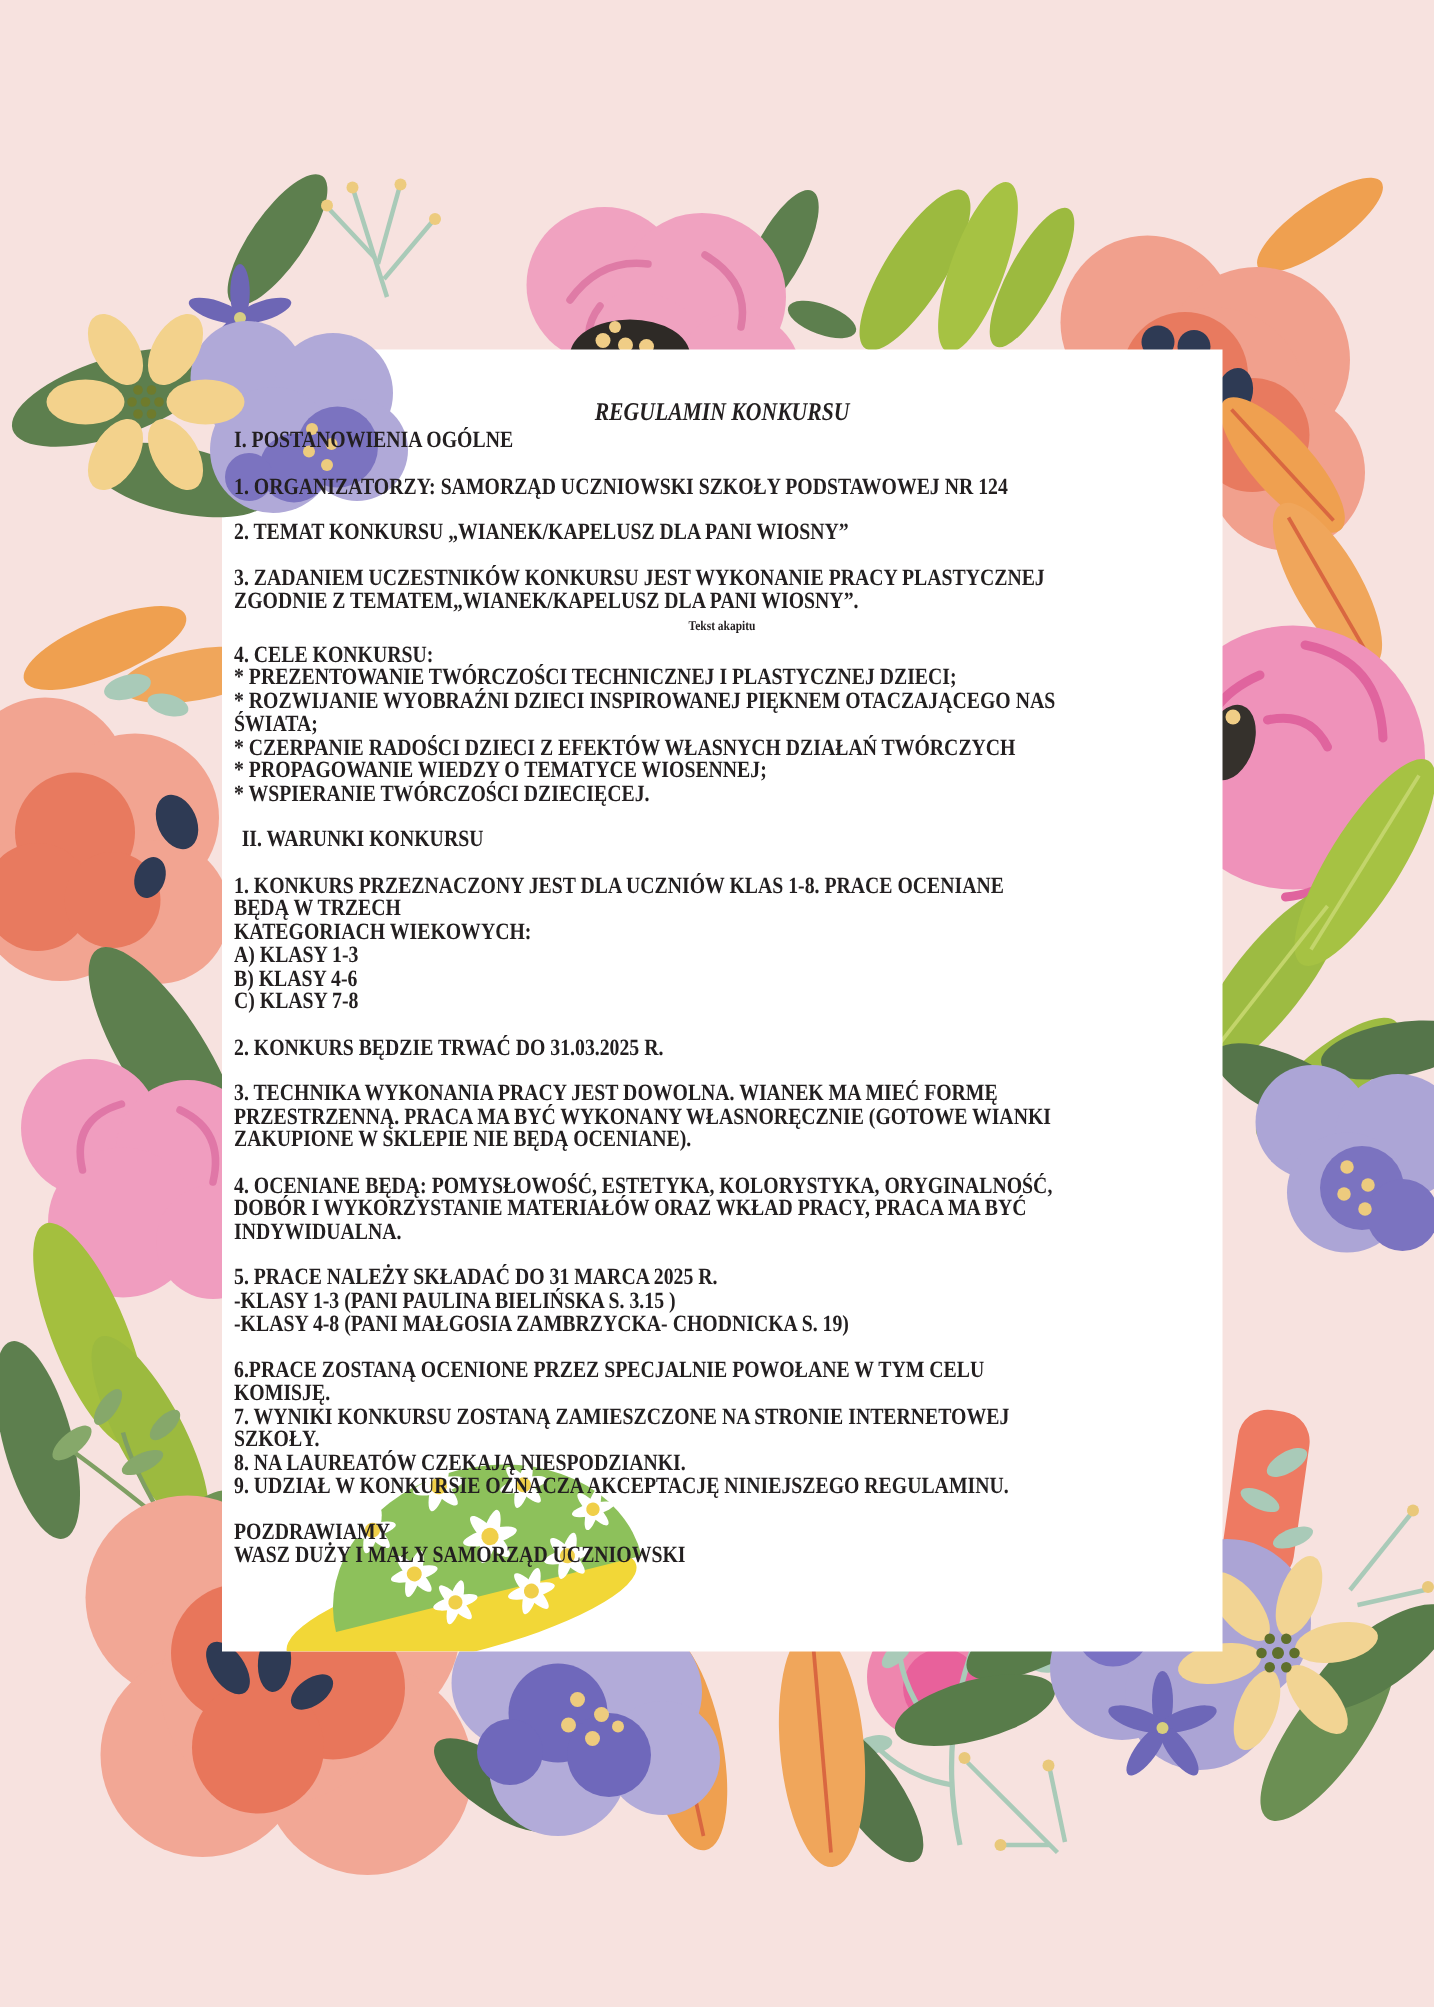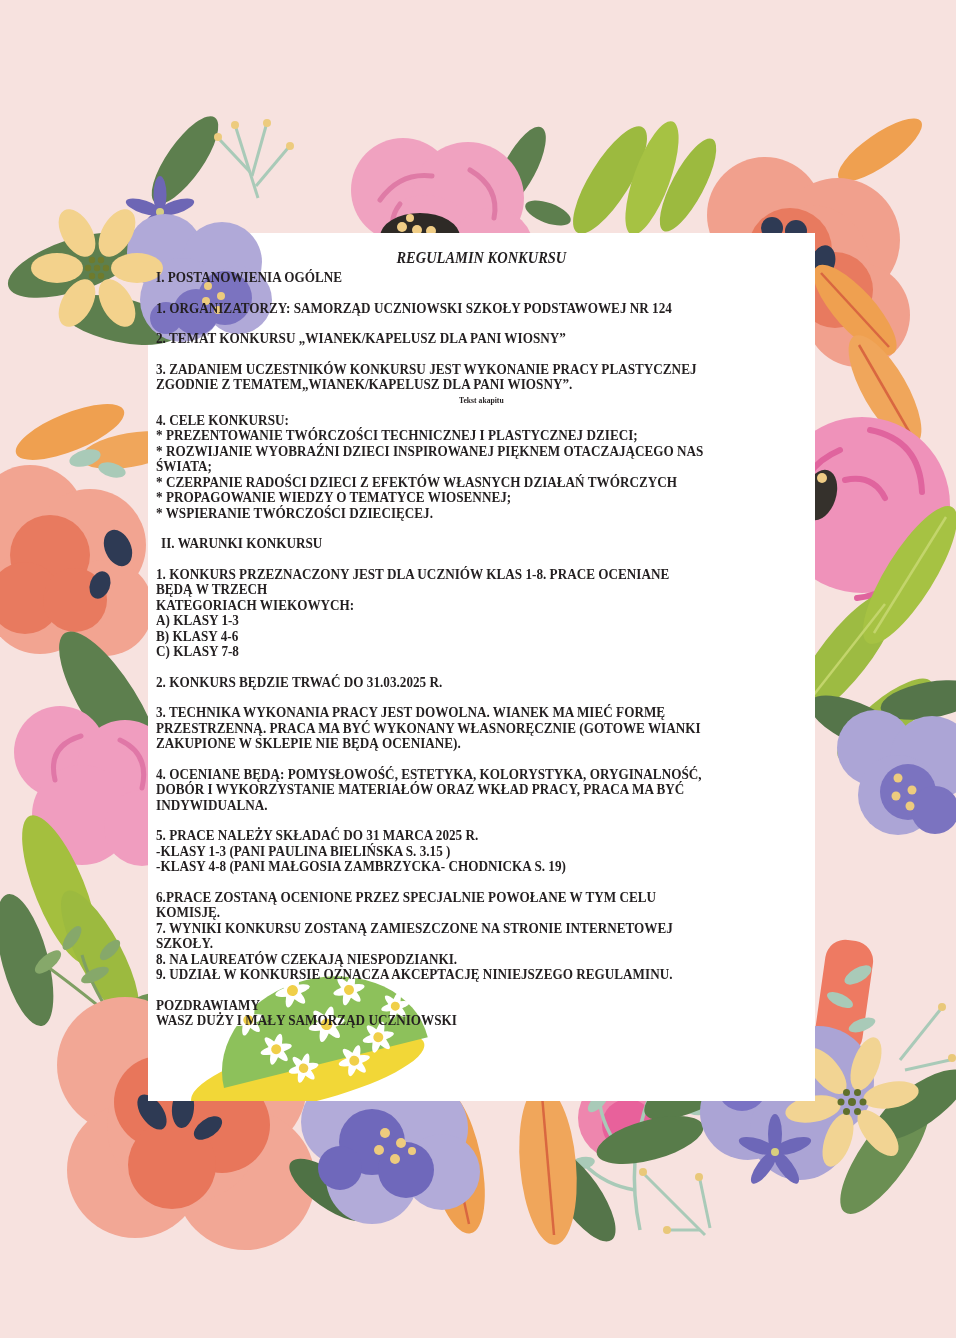--- a/index.html
+++ b/index.html
@@ -9,21 +9,21 @@
     font-family:"Liberation Serif","DejaVu Serif",serif;
   }
   .flowers-bg { position:absolute; left:0; top:0; z-index:1; }
   .card {
     position:absolute; left:148px; top:233px; width:667px; height:868px;
     background:#ffffff; z-index:2; overflow:hidden;
   }
   .hat-svg { position:absolute; left:0; top:0; }
   .flowers-topleft { position:absolute; left:0; top:0; z-index:3; }
   .content {
-    position:absolute; left:148px; top:233px; width:667px; height:868px;
+    position:absolute; left:148px; top:250px; width:667px; height:868px;
     z-index:4; box-sizing:border-box; padding:16px 8px 16px 8px;
     color:#231f20; font-weight:bold;
   }
   .condense { transform:scaleX(0.85); transform-origin:0 0; width:117.6%; }
   .doc { margin:0 0 15px 0; font-size:15.5px; line-height:15.5px; white-space:pre-line; }
   .title { font-style:italic; font-size:17px; line-height:18px; text-align:center; margin:0 0 2px 0; }
   .tight { margin-bottom:3px; }
   .note { font-size:9px; line-height:10px; text-align:center; margin:0 0 7px 0; }
   .indent-sm { padding-left:6px; }
 </style>

